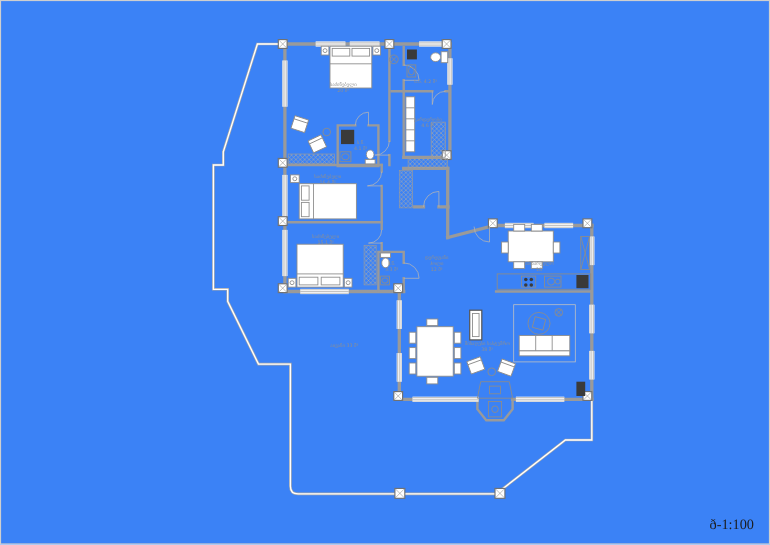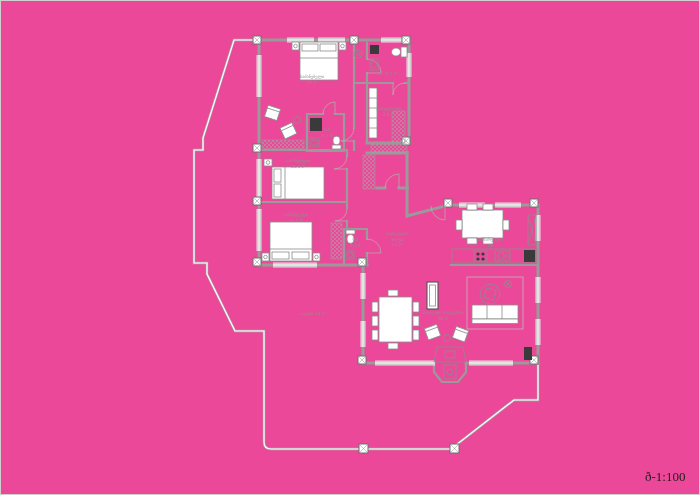--- a/index.html
+++ b/index.html
@@ -1,16 +1,16 @@
 <!DOCTYPE html>
 <html><head>
 <meta charset="utf-8">
 <style>
   html,body{margin:0;padding:0;background:#ffffff;}
-  .page{position:relative;width:700px;height:495px;background:#ec4899;
+  .page{position:relative;width:700px;height:495px;background:#3b82f6;
         box-sizing:border-box;border:1px solid #cfcfcf;overflow:hidden;
         font-family:"DejaVu Sans",sans-serif;}
   svg{display:block;}
   
   .w  {stroke:#9a9a9a;stroke-width:3;fill:none;stroke-linecap:square;}
   .w2 {stroke:#9a9a9a;stroke-width:2.2;fill:none;stroke-linecap:square;}
   .f  {stroke:#8c8c8c;stroke-width:.8;fill:#ffffff;}
   .fn {stroke:#8c8c8c;stroke-width:.8;fill:none;}
   .rug{stroke:#c2c2c2;stroke-width:.7;fill:none;}
   .dk {fill:#3a3a3a;stroke:none;}

